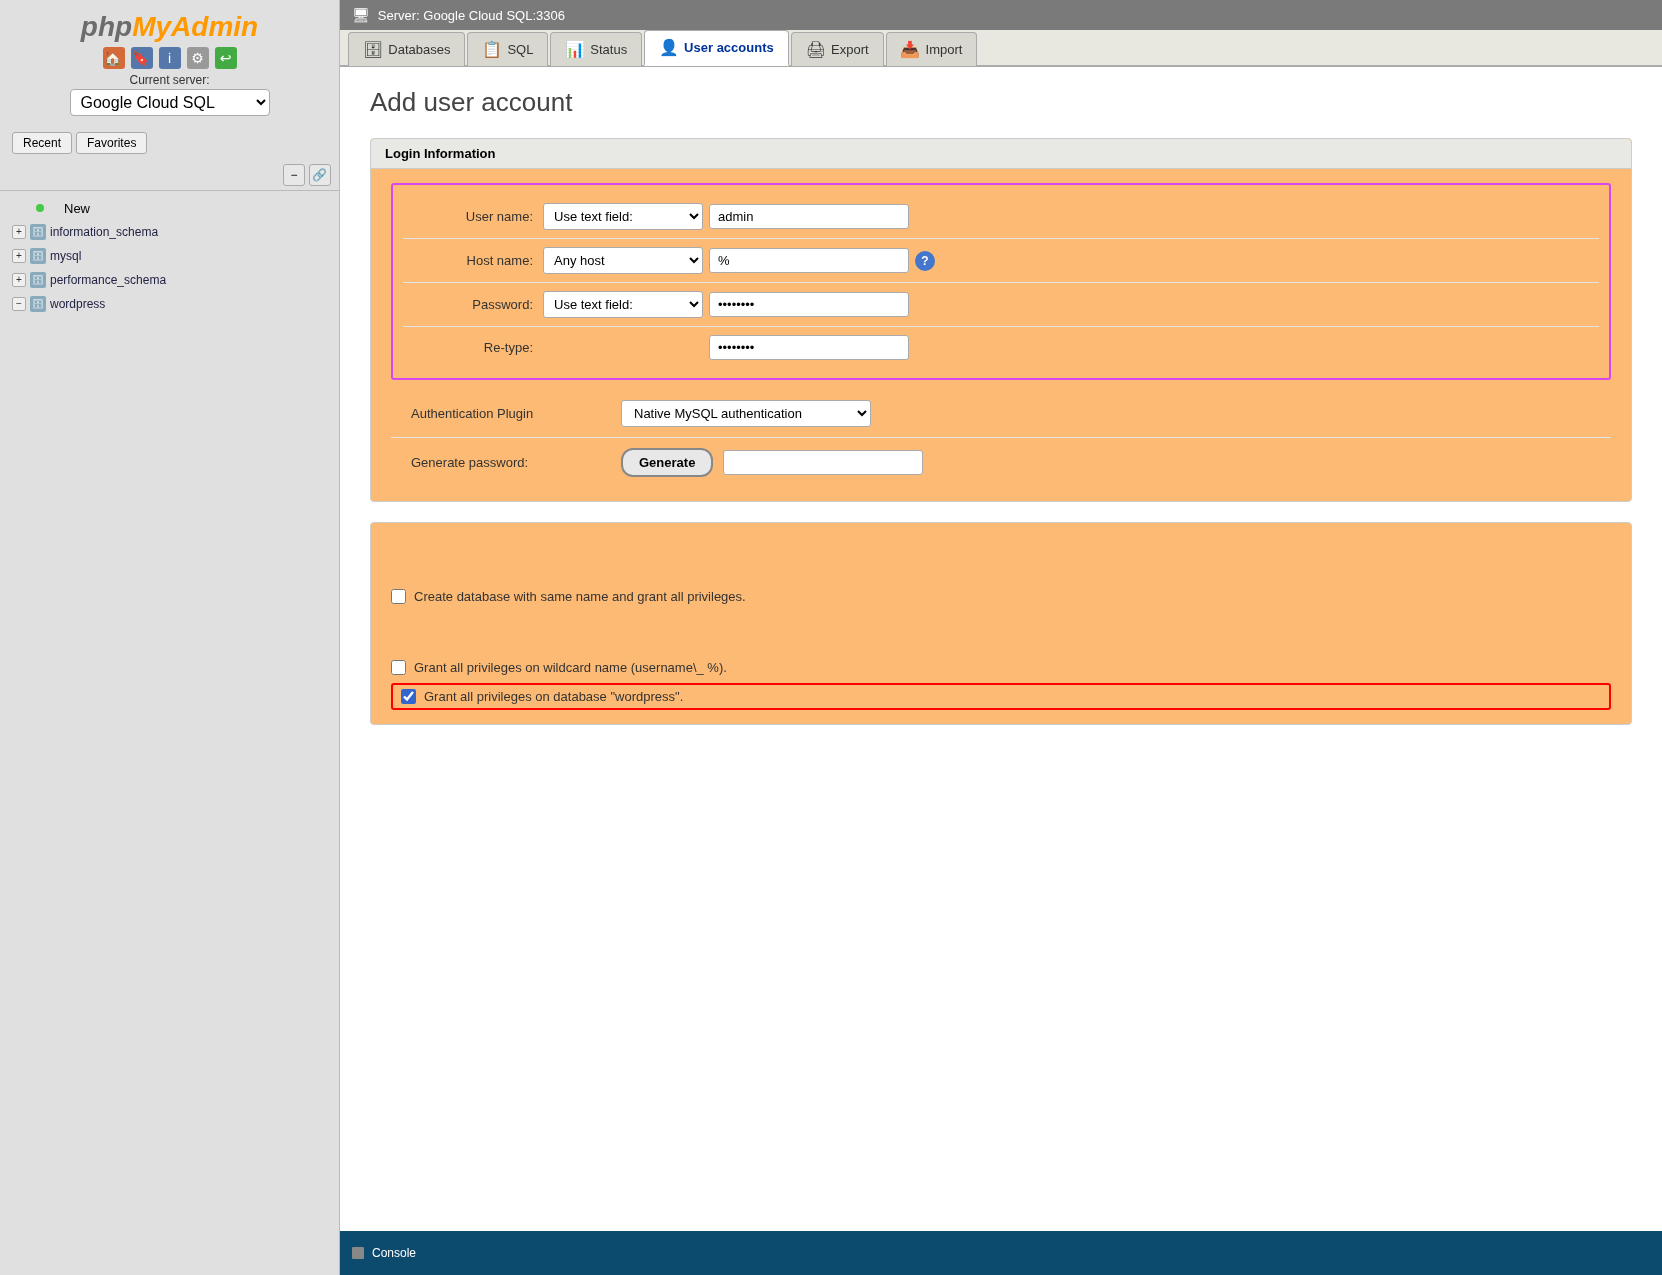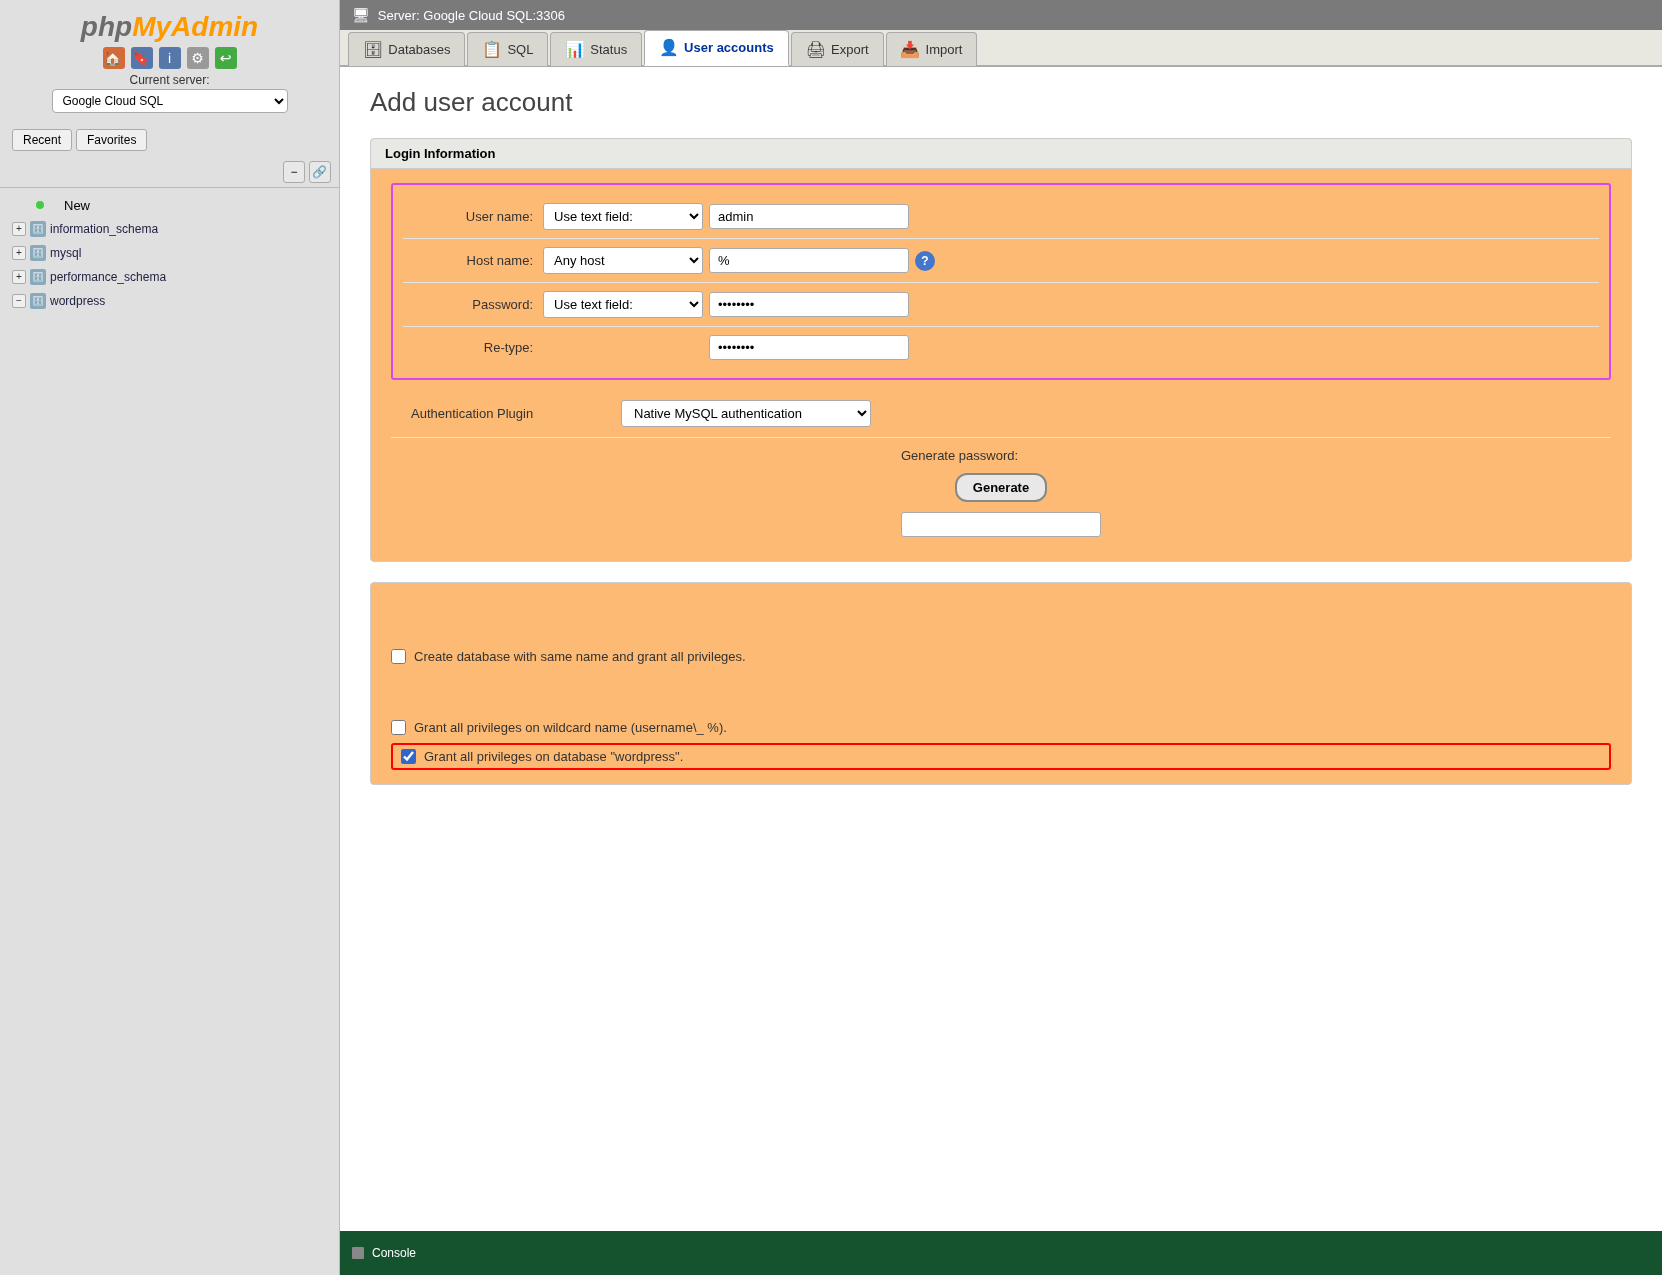--- a/index.html
+++ b/index.html
@@ -21,21 +21,21 @@
     }
     .logo-icons { display: flex; justify-content: center; gap: 6px; margin: 4px 0; }
     .logo-icon { width: 22px; height: 22px; border-radius: 3px; display: flex; align-items: center; justify-content: center; font-size: 14px; }
     .logo-icon.home { background: #d4693a; color: white; }
     .logo-icon.bookmark { background: #5577aa; color: white; }
     .logo-icon.info { background: #5577aa; color: white; }
     .logo-icon.gear { background: #999; color: white; }
     .logo-icon.green { background: #4a4; color: white; }
     .server-label { color: #333; font-size: 12px; text-align: center; margin: 4px 0 2px; }
     .server-select-wrap { display: flex; justify-content: center; margin-bottom: 8px; }
-    .server-select { width: 236px; padding: 3px 6px; border: 1px solid #aaa; border-radius: 4px; background: white; font-size: 12px; }
+    .server-select { width: 200px; padding: 3px 6px; border: 1px solid #aaa; border-radius: 4px; background: white; font-size: 16px; }
     .sidebar-nav-btn { padding: 3px 10px; border: 1px solid #aaa; border-radius: 3px; background: #f0f0f0; cursor: pointer; font-size: 12px; }
     .sidebar-tools { display: flex; justify-content: flex-end; padding: 2px 8px; gap: 4px; }
     .sidebar-tool-btn { width: 22px; height: 22px; border: 1px solid #aaa; border-radius: 3px; background: #e8e8e8; cursor: pointer; display: flex; align-items: center; justify-content: center; font-size: 12px; }
     .sidebar-divider { border: none; border-top: 1px solid #bbb; margin: 2px 0; }
     .db-tree { padding: 4px 0; }
     .db-item { display: flex; align-items: center; gap: 4px; padding: 4px 12px; cursor: pointer; color: #333; }
     .db-expand { width: 14px; height: 14px; border: 1px solid #aaa; background: #f0f0f0; border-radius: 2px; display: flex; align-items: center; justify-content: center; font-size: 10px; flex-shrink: 0; }
     .db-icon { width: 16px; height: 16px; background: #8ab; border-radius: 2px; display: flex; align-items: center; justify-content: center; font-size: 9px; color: white; flex-shrink: 0; }
     .db-name { font-size: 12px; color: #224; text-decoration: none; }
     .new-item { display: flex; align-items: center; gap: 20px; padding: 4px 36px; cursor: pointer; }
@@ -182,21 +182,20 @@
       font-size: 13px;
       min-width: 250px;
     }
 
     
     .gen-row {
       display: flex;
       align-items: center;
       padding: 10px 20px;
       gap: 10px;
-      flex-direction: column;
     }
     .gen-label { width: 200px; color: #333; font-size: 13px; }
     .gen-btn {
       padding: 5px 16px;
       border: 2px solid #888;
       border-radius: 12px;
       background: #e8e8e8;
       font-size: 13px;
       font-weight: bold;
       cursor: pointer;
@@ -224,21 +223,21 @@
     }
     .checkbox-row input[type=checkbox] {
       width: 15px; height: 15px;
       accent-color: #3366cc;
       cursor: pointer;
     }
     .checkbox-label { font-size: 13px; color: #333; }
 
     
     #console-bar {
-      background: #14532d;
+      background: #0c4a6e;
       color: white;
       padding: 15px 12px;
       font-size: 12px;
       display: flex;
       align-items: center;
       gap: 8px;
       min-height: 26px;
     }
     .console-icon { width: 12px; height: 12px; background: #888; border-radius: 1px; display: inline-block; }
   </style>

